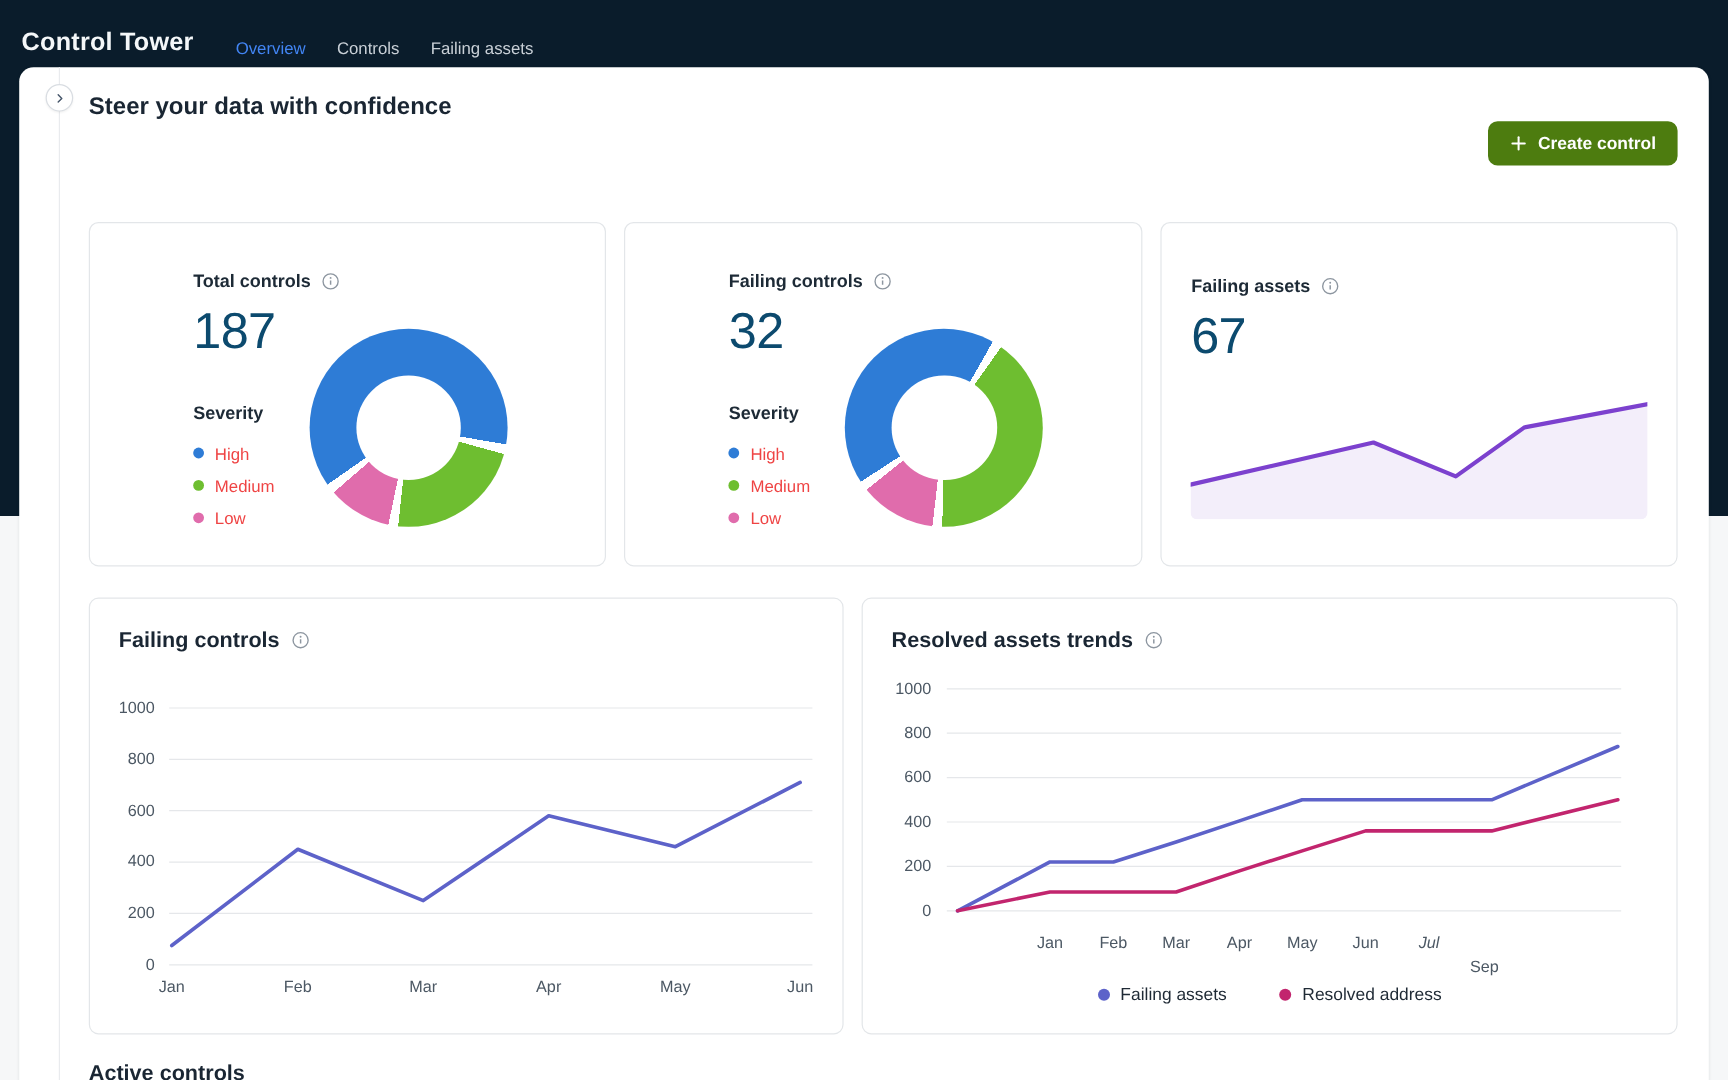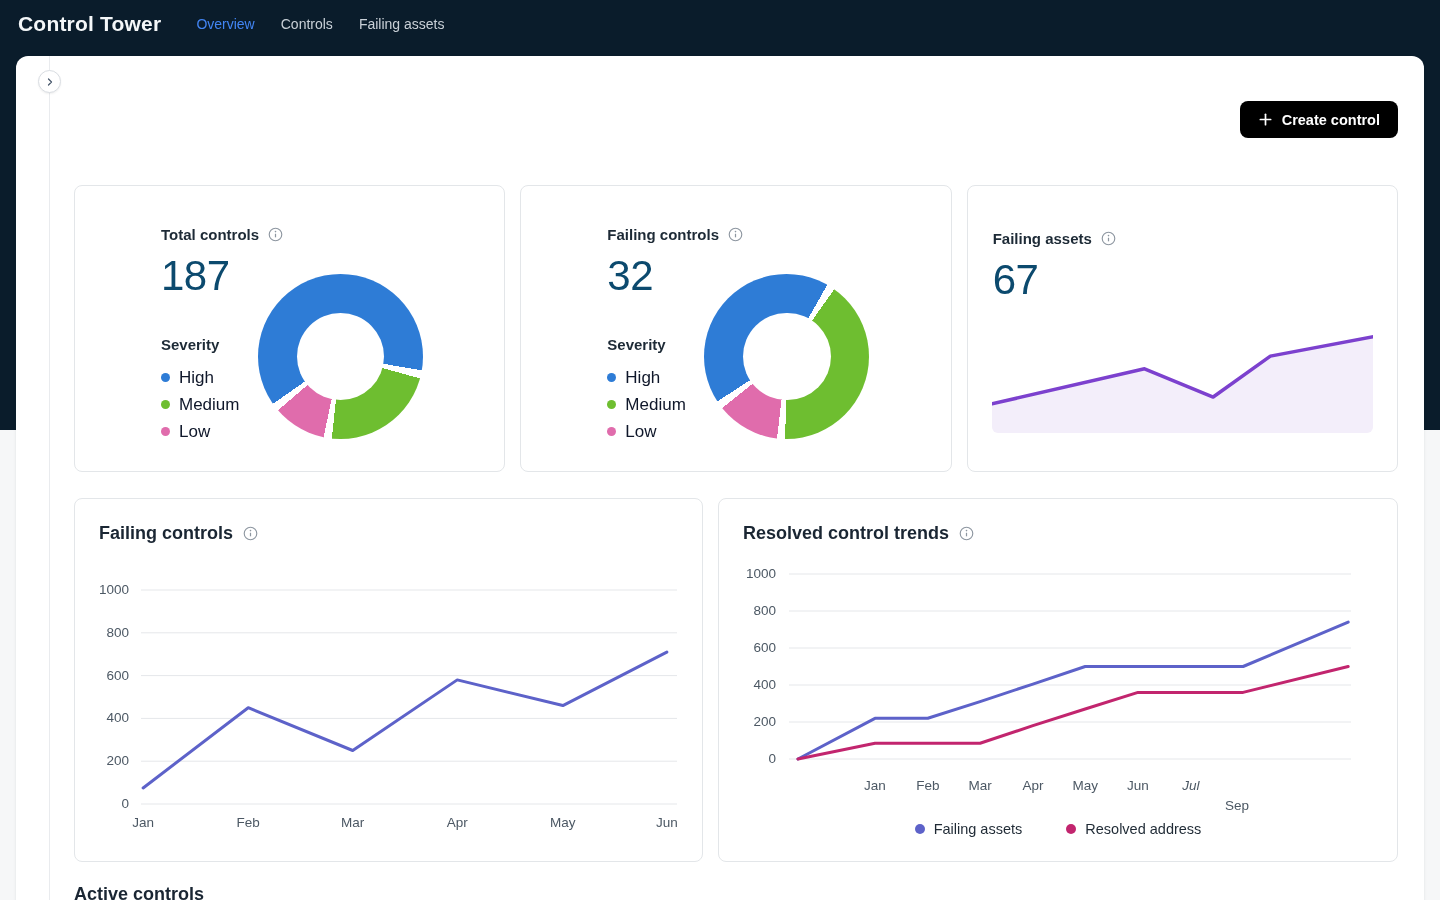--- a/index.html
+++ b/index.html
@@ -1,59 +1,59 @@
 <!DOCTYPE html>
 <html><head>
 <meta charset="utf-8">
 <style>
   * { margin:0; padding:0; box-sizing:border-box; }
   html,body { width:1440px; height:900px; overflow:hidden; background:#f6f7f8;
     font-family:"Liberation Sans","DejaVu Sans",sans-serif; position:relative; }
 
   
   .dark-band { position:absolute; left:0; top:0; width:1440px; height:430px; background:#0a1c2b; }
-  .topnav { position:absolute; left:0; top:0; width:1148px; height:48px; display:flex; align-items:center; z-index:5; }
+  .topnav { position:absolute; left:0; top:0; width:1148px; height:48px; display:flex; align-items:flex-end; z-index:5; }
   .brand { margin-left:18px; font-size:21px; font-weight:700; color:#f4f7f9; letter-spacing:.2px; }
   .tabs { display:flex; gap:26px; margin-left:35px; }
   .tab { font-size:14px; color:#c9d0d7; cursor:pointer; text-decoration:none; }
   .tab.active { color:#4285f4; font-weight:500; }
 
   
   .card-main { position:absolute; left:16px; top:56px; width:1408px; height:1120px;
     background:#ffffff; border-radius:12px; box-shadow:0 1px 3px rgba(10,25,40,.10); z-index:4; }
   .rail { position:absolute; left:33px; top:0; bottom:0; width:1px; background:#e9ebee; }
   .collapse-btn { position:absolute; left:22px; top:14px; width:23px; height:23px; border-radius:50%;
     background:#fff; border:1px solid #d9dde2; box-shadow:0 1px 2px rgba(0,0,0,.06);
     display:flex; align-items:center; justify-content:center; cursor:pointer; z-index:6; }
   .collapse-btn svg { width:12px; height:12px; }
 
   h1.page-title { position:absolute; left:58px; top:20px; font-size:20px; line-height:26px; font-weight:700; color:#1a2633; }
   p.page-desc { position:absolute; left:58px; top:62px; width:915px; font-size:14.5px; line-height:21.5px; color:#2f3b47; }
   .create-btn { position:absolute; right:26px; top:45px; height:37px; padding:0 18px; border:none; border-radius:8px;
-    background:#000000; color:#fff; font-size:14.5px; font-weight:600; display:flex; align-items:center; gap:9px;
+    background:#4d7c0f; color:#fff; font-size:14.5px; font-weight:600; display:flex; align-items:center; gap:9px;
     cursor:pointer; font-family:inherit; }
   .create-btn svg { width:15px; height:15px; }
 
   
   .stats-row { position:absolute; left:58px; right:26px; top:129px; height:287px; display:flex; gap:15px; }
   .stat-card { flex:1; position:relative; background:#fff; border:1px solid #e3e6e9; border-radius:8px; }
   .stat-head { position:absolute; display:flex; align-items:center; gap:9px; }
   .stat-card.donut-card .stat-head { left:86px; top:40px; }
   .stat-card.spark-card .stat-head { left:25px; top:44px; }
   .stat-title { font-size:15px; font-weight:600; color:#1d2a36; }
   .info-icon { color:#8d96a0; display:inline-flex; cursor:pointer; }
   .info-icon svg { width:15px; height:15px; }
   .stat-value { position:absolute; font-size:42px; font-weight:500; color:#0c4a6e; letter-spacing:-.5px; }
   .stat-card.donut-card .stat-value { left:86px; top:66px; }
   .stat-card.spark-card .stat-value { left:25px; top:70px; }
   .sev-label { position:absolute; left:86px; top:150px; font-size:15px; font-weight:600; color:#1d2a36; }
   .sev-legend { position:absolute; left:86px; top:178px; list-style:none; }
   .sev-legend li { display:flex; align-items:center; gap:9px; height:27px; }
   .sev-legend .dot { width:9px; height:9px; border-radius:50%; }
-  .sev-legend .lab { font-size:17px; color:#0f172a; }
+  .sev-legend .lab { font-size:14px; color:#ef4444; }
   .donut { position:absolute; left:183px; top:88px; width:165px; height:165px; border-radius:50%; }
   .donut::after { content:''; position:absolute; inset:23.5%; background:#fff; border-radius:50%; }
   .spark-wrap { position:absolute; left:24px; right:24px; top:140px; height:107px; border-radius:6px; overflow:hidden; }
   .spark-wrap svg { width:100%; height:100%; display:block; }
 
   
   .charts-row { position:absolute; left:58px; right:26px; top:442px; height:364px; display:flex; gap:15px; }
   .chart-card { position:relative; background:#fff; border:1px solid #e3e6e9; border-radius:8px; }
   .chart-card.a { width:629px; flex:none; }
   .chart-card.b { flex:1; }
@@ -86,20 +86,21 @@
 <main class="card-main">
   <div class="rail"></div>
   <button class="collapse-btn">
     <span style="display:inline-flex;">
       <svg viewBox="0 0 16 16">
           <polyline points="6,4 10,8 6,12" fill="none" stroke="#46566a" stroke-width="1.6" stroke-linecap="round" stroke-linejoin="round"></polyline>
         </svg>
     </span>
   </button>
 
+  <h1 class="page-title">Steer your data with confidence</h1>
 
   <button class="create-btn">
     <span style="display:inline-flex;">
       <svg viewBox="0 0 16 16">
           <line x1="8" y1="2.5" x2="8" y2="13.5" stroke="#fff" stroke-width="1.8" stroke-linecap="round"></line>
           <line x1="2.5" y1="8" x2="13.5" y2="8" stroke="#fff" stroke-width="1.8" stroke-linecap="round"></line>
         </svg>
     </span>
     <span>Create control</span>
   </button>
@@ -221,21 +222,21 @@
           <div class="tick-x" style="left: 143.2px; width: 60px; top: 316px;">Feb</div>
           <div class="tick-x" style="left: 247.72px; width: 60px; top: 316px;">Mar</div>
           <div class="tick-x" style="left: 352.24px; width: 60px; top: 316px;">Apr</div>
           <div class="tick-x" style="left: 457.832px; width: 60px; top: 316px;">May</div>
           <div class="tick-x" style="left: 561.816px; width: 60px; top: 316px;">Jun</div>
         </div>
     </article>
 
     <article class="chart-card b">
       <div class="chart-head">
-        <span class="chart-title">Resolved control trends</span>
+        <span class="chart-title">Resolved assets trends</span>
         <span class="info-icon">
           <svg viewBox="0 0 16 16">
               <circle cx="8" cy="8" r="6.7" fill="none" stroke="currentColor" stroke-width="1.2"></circle>
               <line x1="8" y1="7.2" x2="8" y2="11" stroke="currentColor" stroke-width="1.3"></line>
               <circle cx="8" cy="4.9" r="0.85" fill="currentColor"></circle>
             </svg>
         </span>
       </div>
       <div class="plot" id="plot-b">
           <div class="tick-y" style="left: 13px; width: 44px; top: 252px;">0</div>

